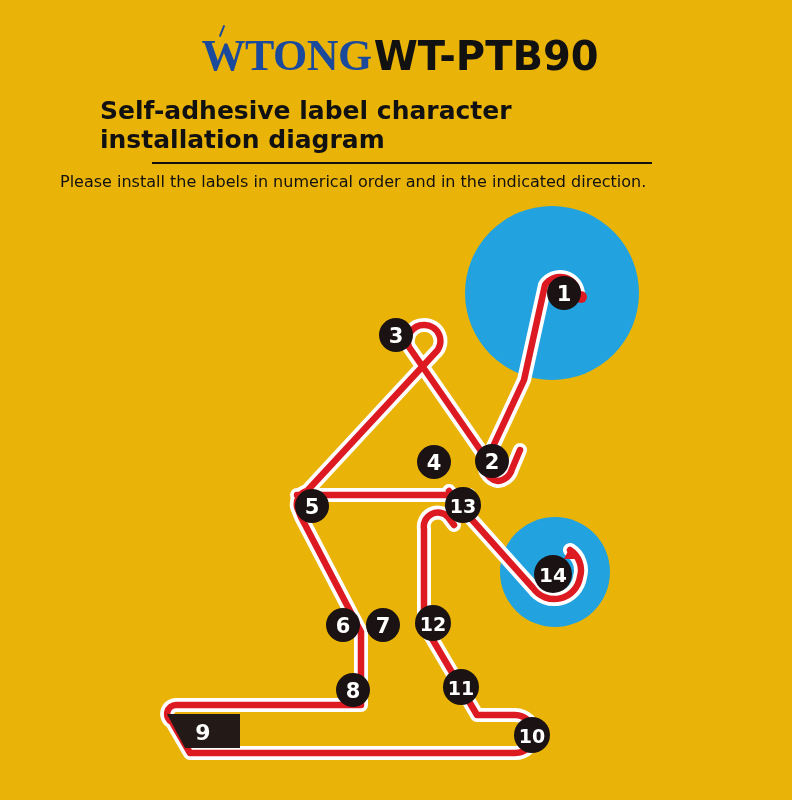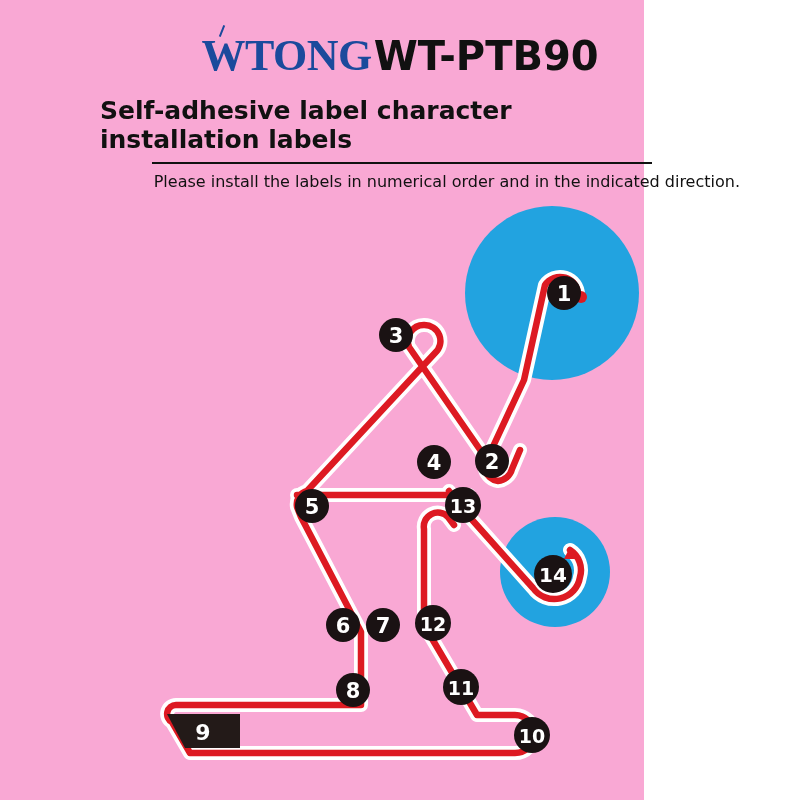--- a/index.html
+++ b/index.html
@@ -12,23 +12,23 @@
     height: 800px;
     position: relative;
     overflow: hidden;
     font-family: "Liberation Sans", sans-serif;
     color: #111111;
   }
 
   #page {
     position: absolute;
     left: 0; top: 0;
-    width: 644px;
+    width: 792px;
     height: 800px;
-    background: #f9a8d4;
+    background: #eab308;
   }
 
   
   .header {
     position: absolute;
     left: 0; top: 0;
     width: 800px;
     height: 200px;
   }
 
@@ -89,21 +89,21 @@
     width: 500px;
     height: 2px;
     background: #111111;
   }
 
   .doc-subtitle {
     position: absolute;
     left: 60px;
     top: 172px;
     width: 680px;
-    text-align: right;
+    text-align: left;
     font-family: "DejaVu Sans", sans-serif;
     font-weight: 400;
     font-size: 16px;
     color: #111111;
   }
 
   
   .diagram-wrap {
     position: absolute;
     left: 0;
@@ -131,21 +131,21 @@
 <div id="page">
 
   <div class="header">
 
     <div class="brand-row">
       <span class="brand-logo"><span class="tick"></span><span>WTONG</span></span><span class="model-name">WT-PTB90</span>
     </div>
 
     <div class="doc-title">
       <div>Self-adhesive label character</div>
-      <div>installation labels</div>
+      <div>installation diagram</div>
     </div>
 
     <div class="title-rule"></div>
 
     <div class="doc-subtitle">Please install the labels in numerical order and in the indicated direction.</div>
   </div>
 
   <div class="diagram-wrap">
     <svg class="diagram-svg" viewBox="0 0 800 605" xmlns="http://www.w3.org/2000/svg">
 

